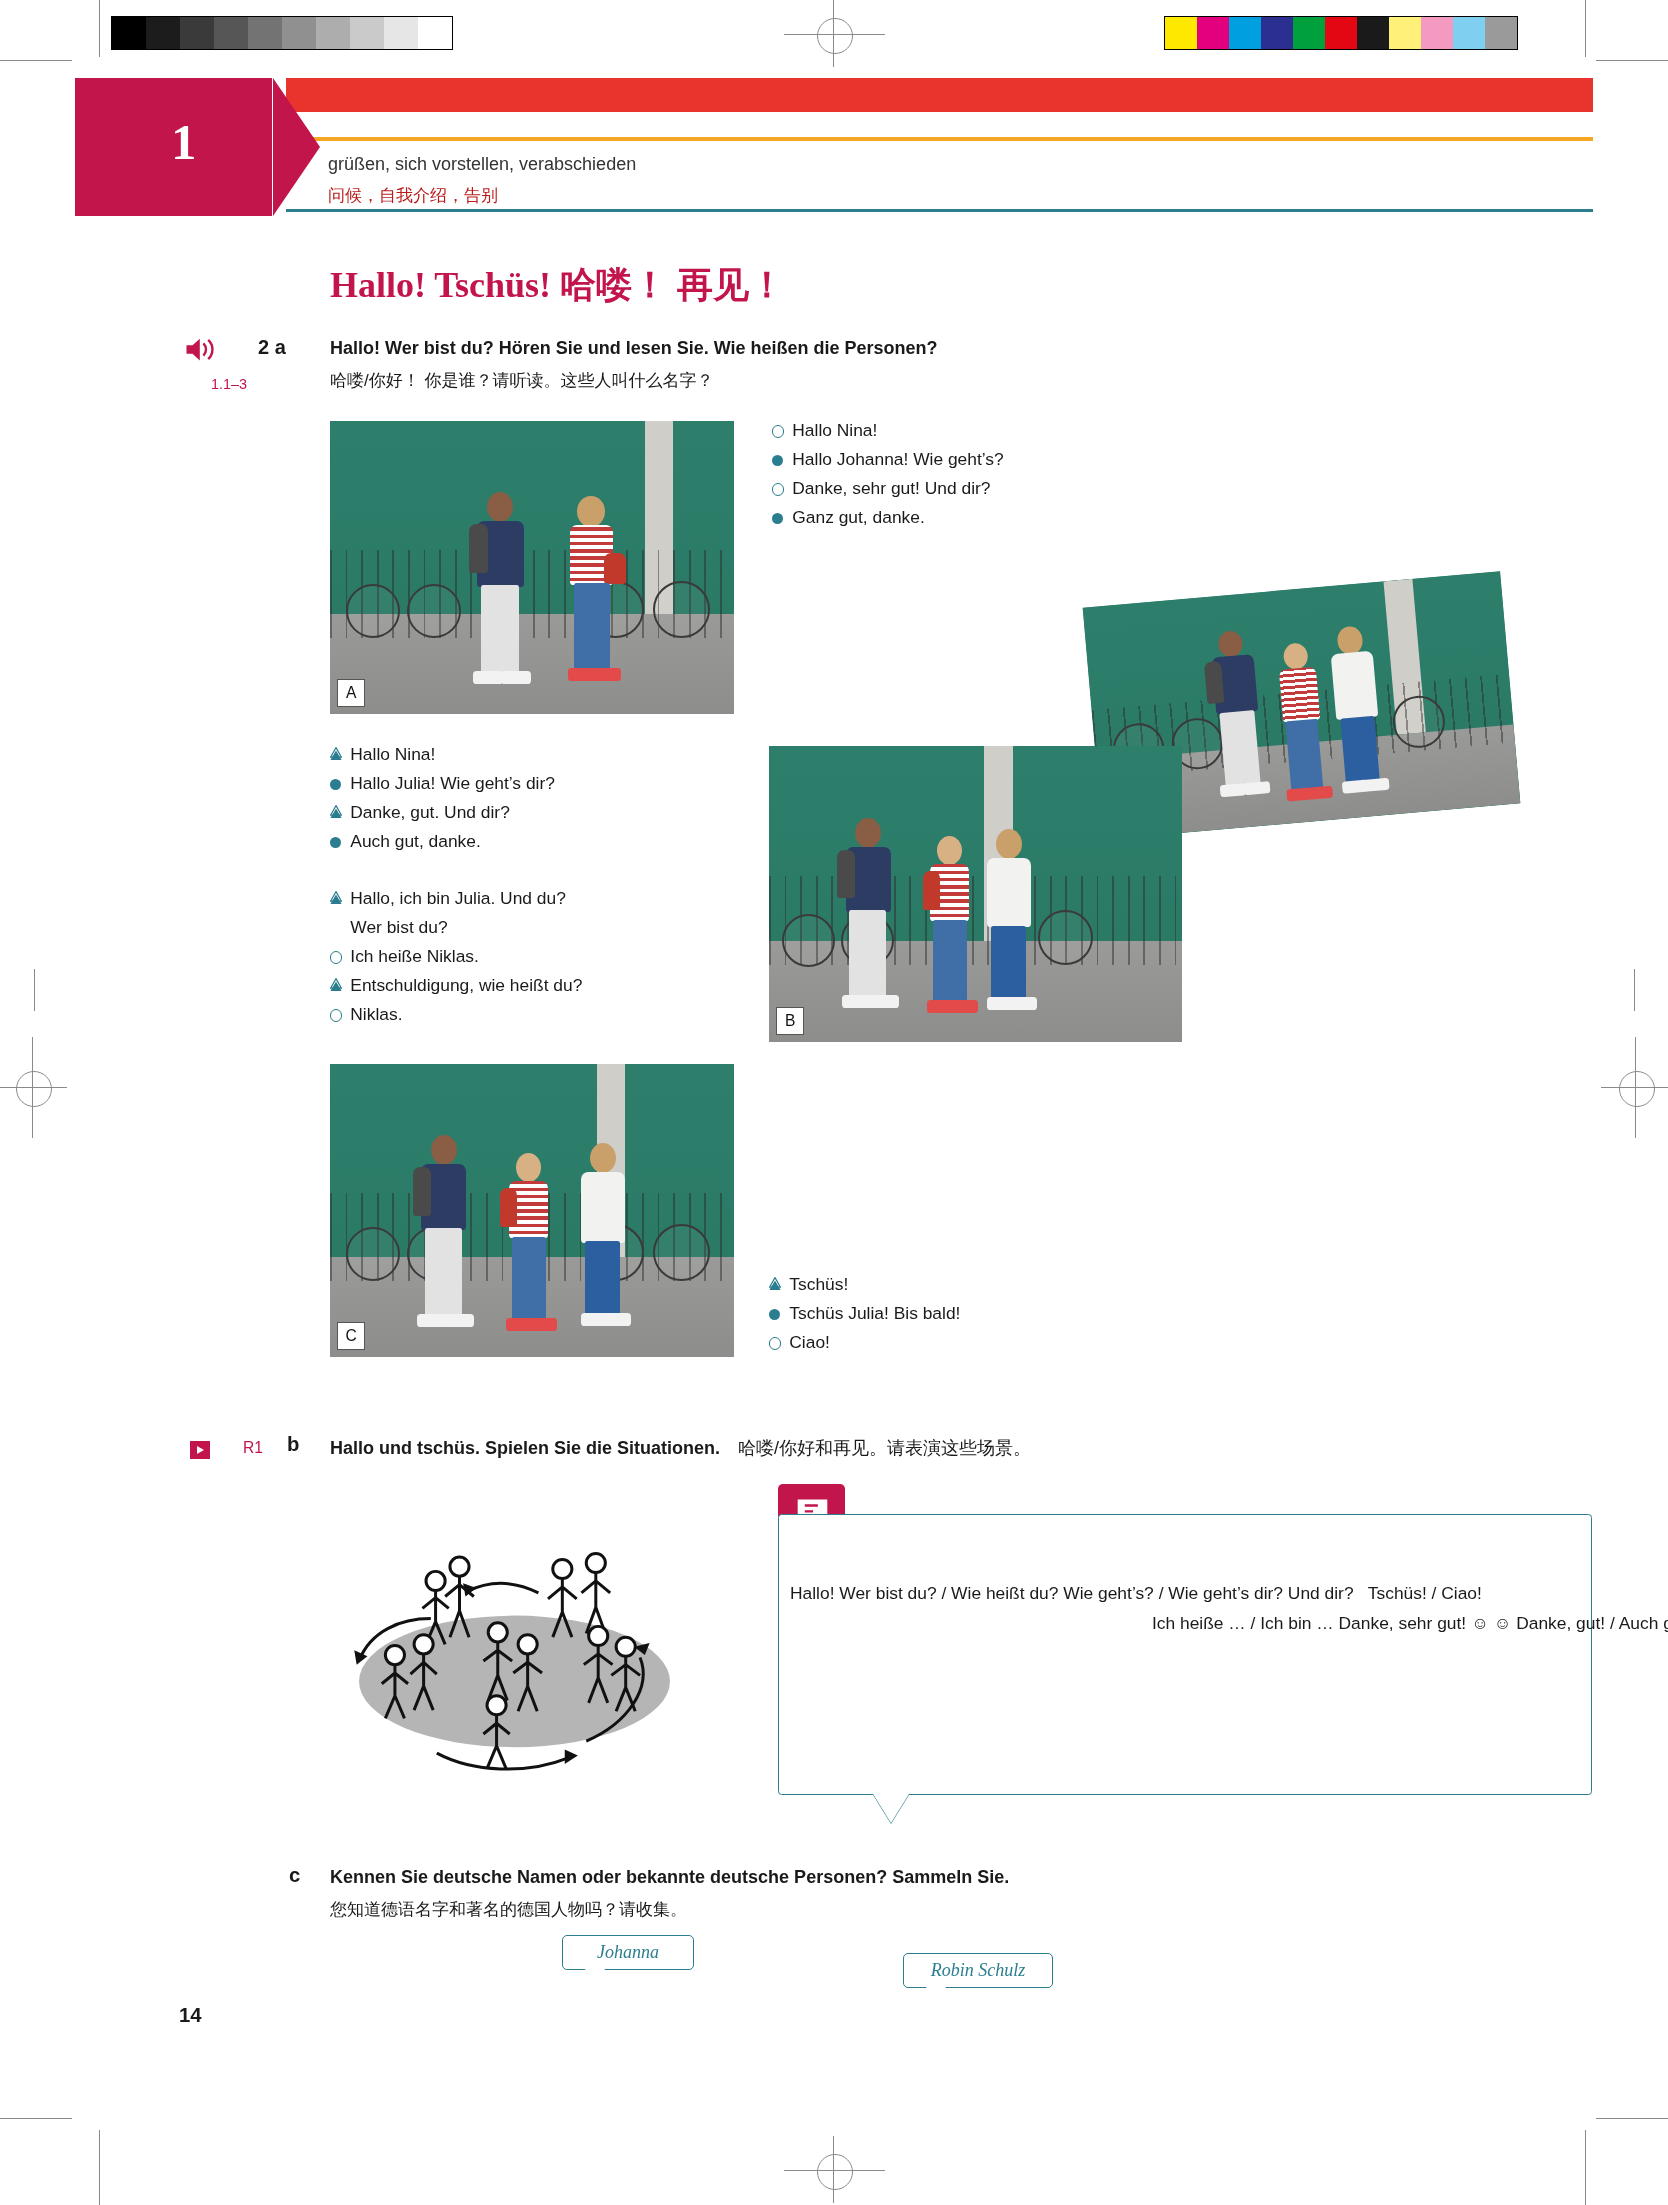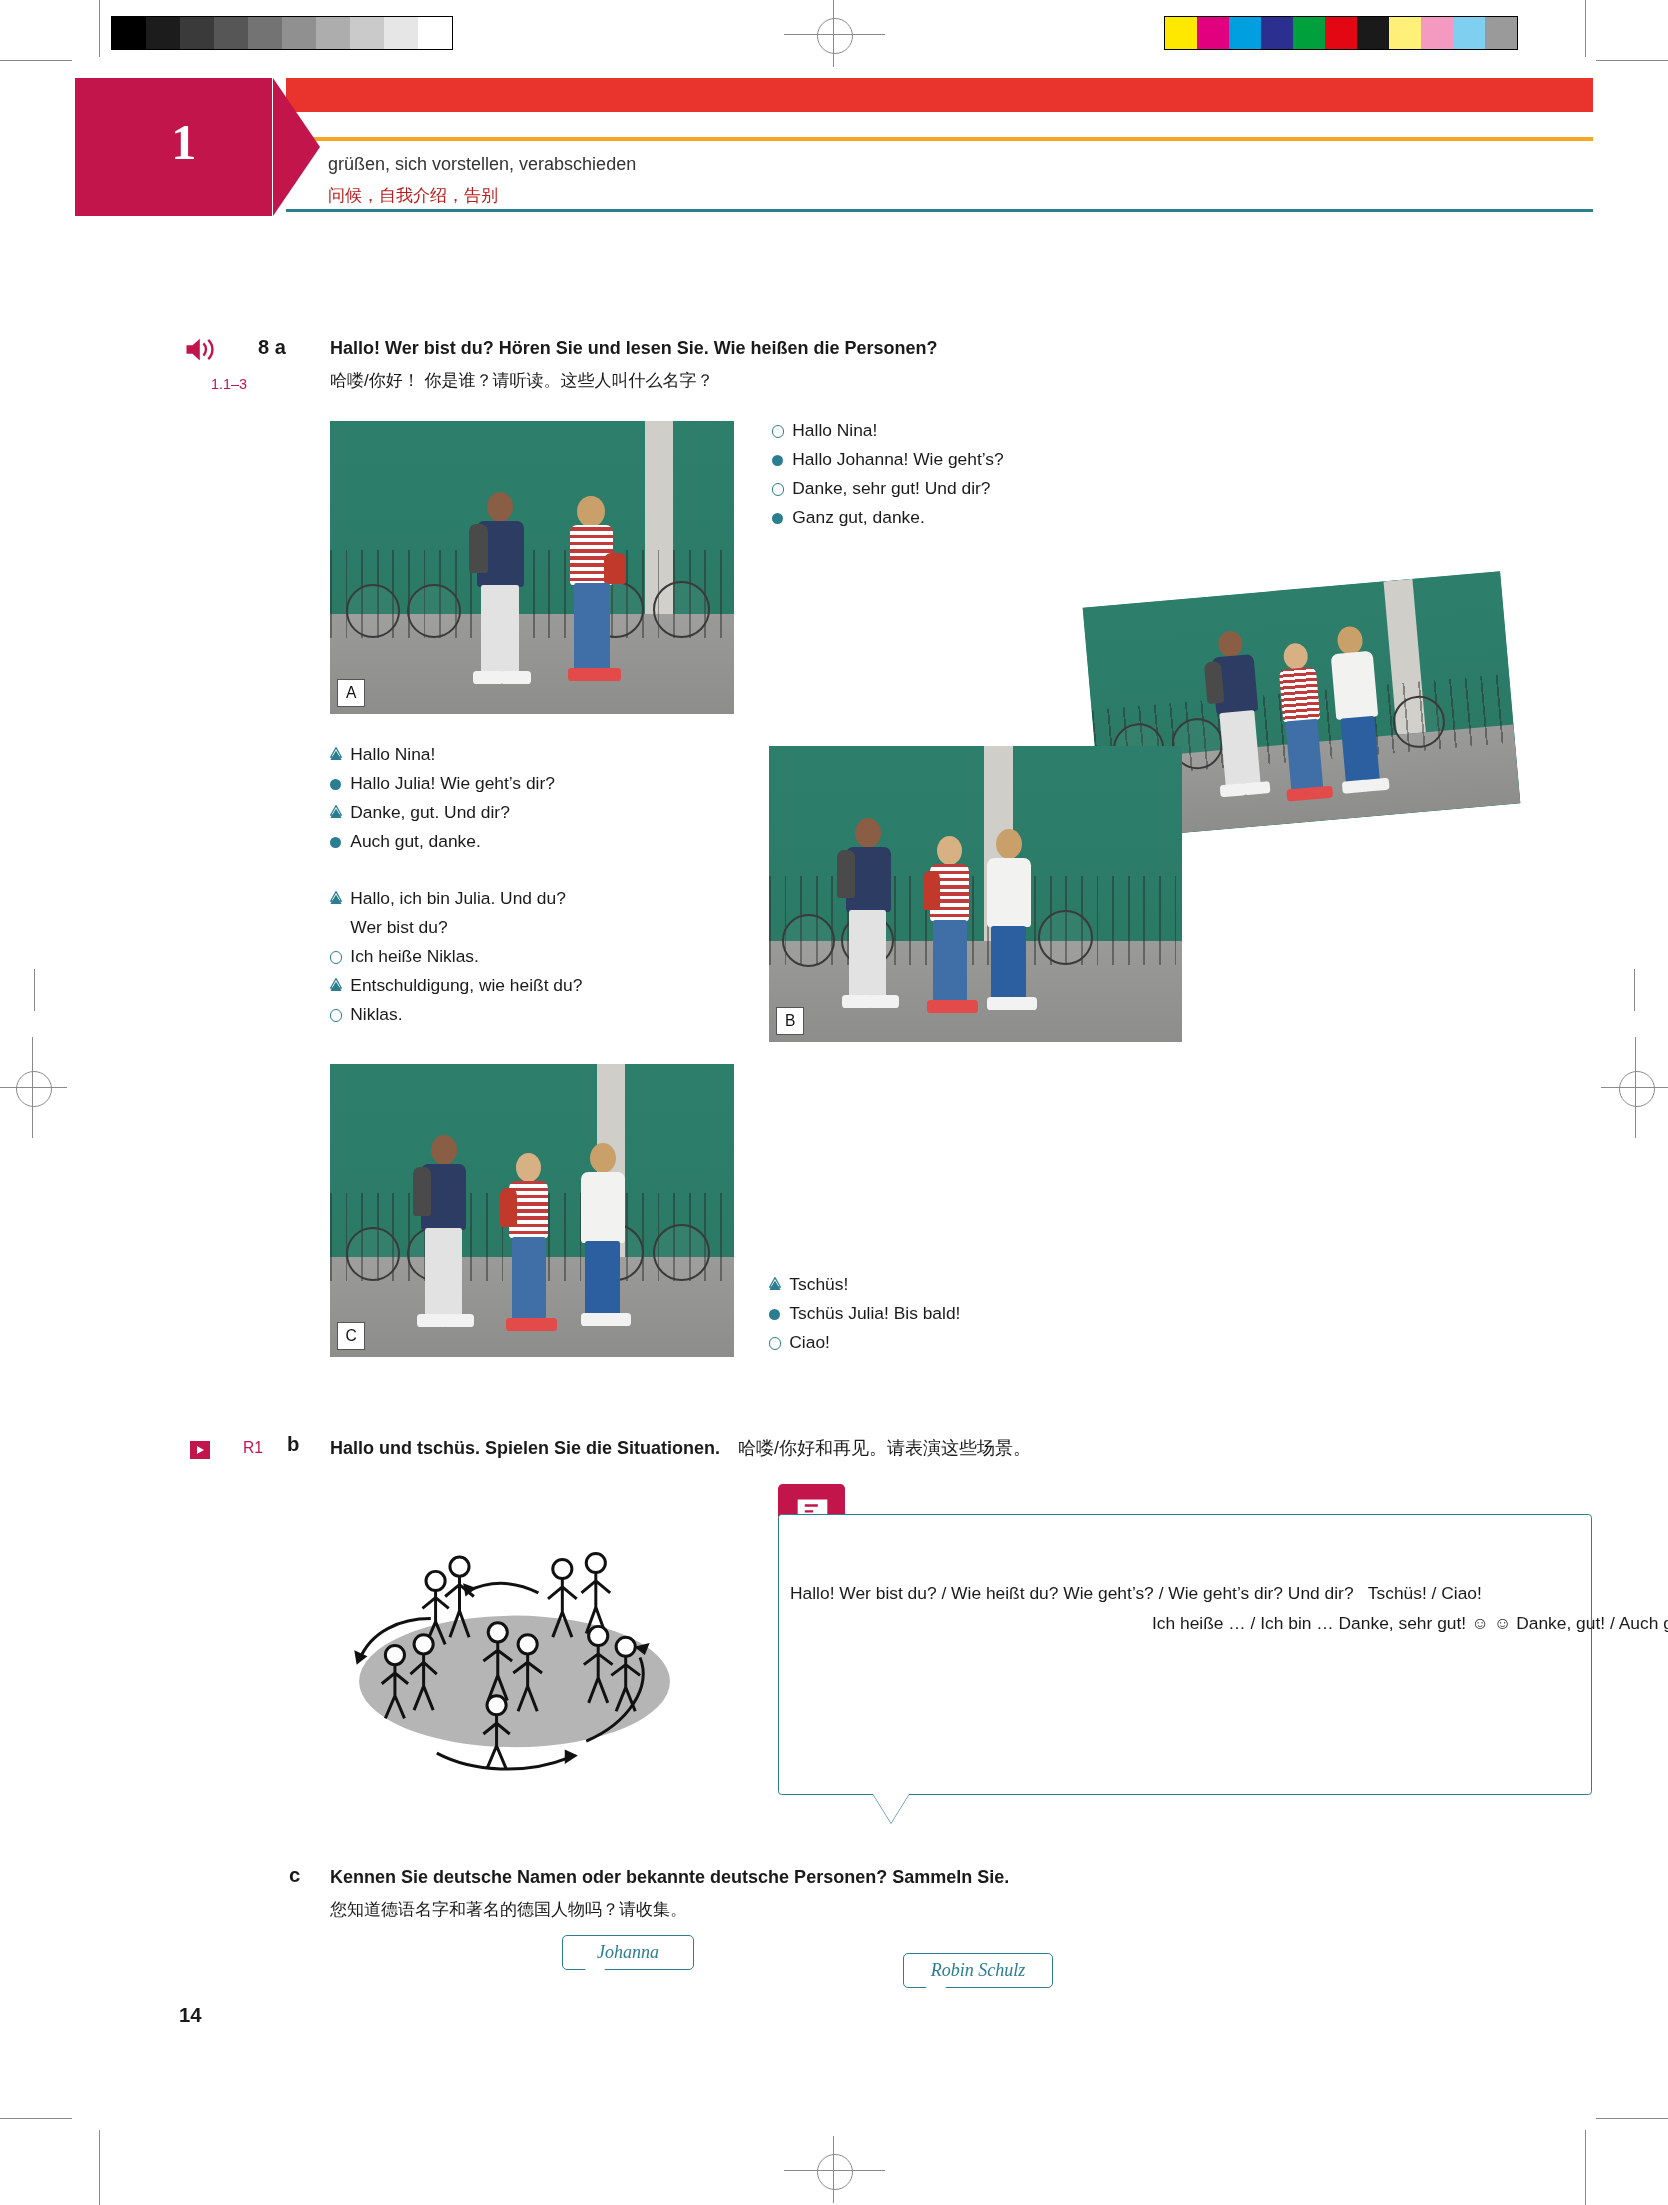--- a/index.html
+++ b/index.html
@@ -523,30 +523,31 @@
   <div class="hdr-red-wide"></div>
   <div class="hdr-orange"></div>
   <div class="hdr-teal"></div>
   <div class="hdr-chapnum">
     <span>1</span>
   </div>
   <div class="hdr-chapnum-tri"></div>
   <div class="hdr-title-de">grüßen, sich vorstellen, verabschieden</div>
   <div class="hdr-title-zh">问候，自我介绍，告别</div>
 
+  <div class="main-title">Hallo! Tschüs! 哈喽！ 再见！</div>
 
   <div class="audio-icon">
     <svg width="34" height="29" viewBox="0 0 56 48">
       <path d="M4 17 h10 L26 6 v36 L14 31 H4 Z" fill="#c2154b"></path>
       <path d="M32 14 a14 14 0 0 1 0 20" stroke="#c2154b" stroke-width="4" fill="none"></path>
       <path d="M40 8 a22 22 0 0 1 0 32" stroke="#c2154b" stroke-width="4" fill="none"></path>
     </svg>
   </div>
   <div class="audio-track">1.1–3</div>
-  <div class="task-num-2a">8 a</div>
+  <div class="task-num-2a">2 a</div>
   <div class="task-2a-de">Hallo! Wer bist du? Hören Sie und lesen Sie. Wie heißen die Personen?</div>
   <div class="task-2a-zh">哈喽/你好！ 你是谁？请听读。这些人叫什么名字？</div>
 
   <div class="photo" style="left:330px; top:421px; width:404px; height:293px;">
     <div class="wall"></div>
     <div class="pillar" style="left:78%;"></div>
     <div class="ground"></div>
     <div class="bikes"></div>
     <div class="bikewheel" style="left:15.6px; top:163px; width:50px; height:50px;"></div>
     <div class="bikewheel" style="left:77px; top:163px; width:50px; height:50px;"></div>

